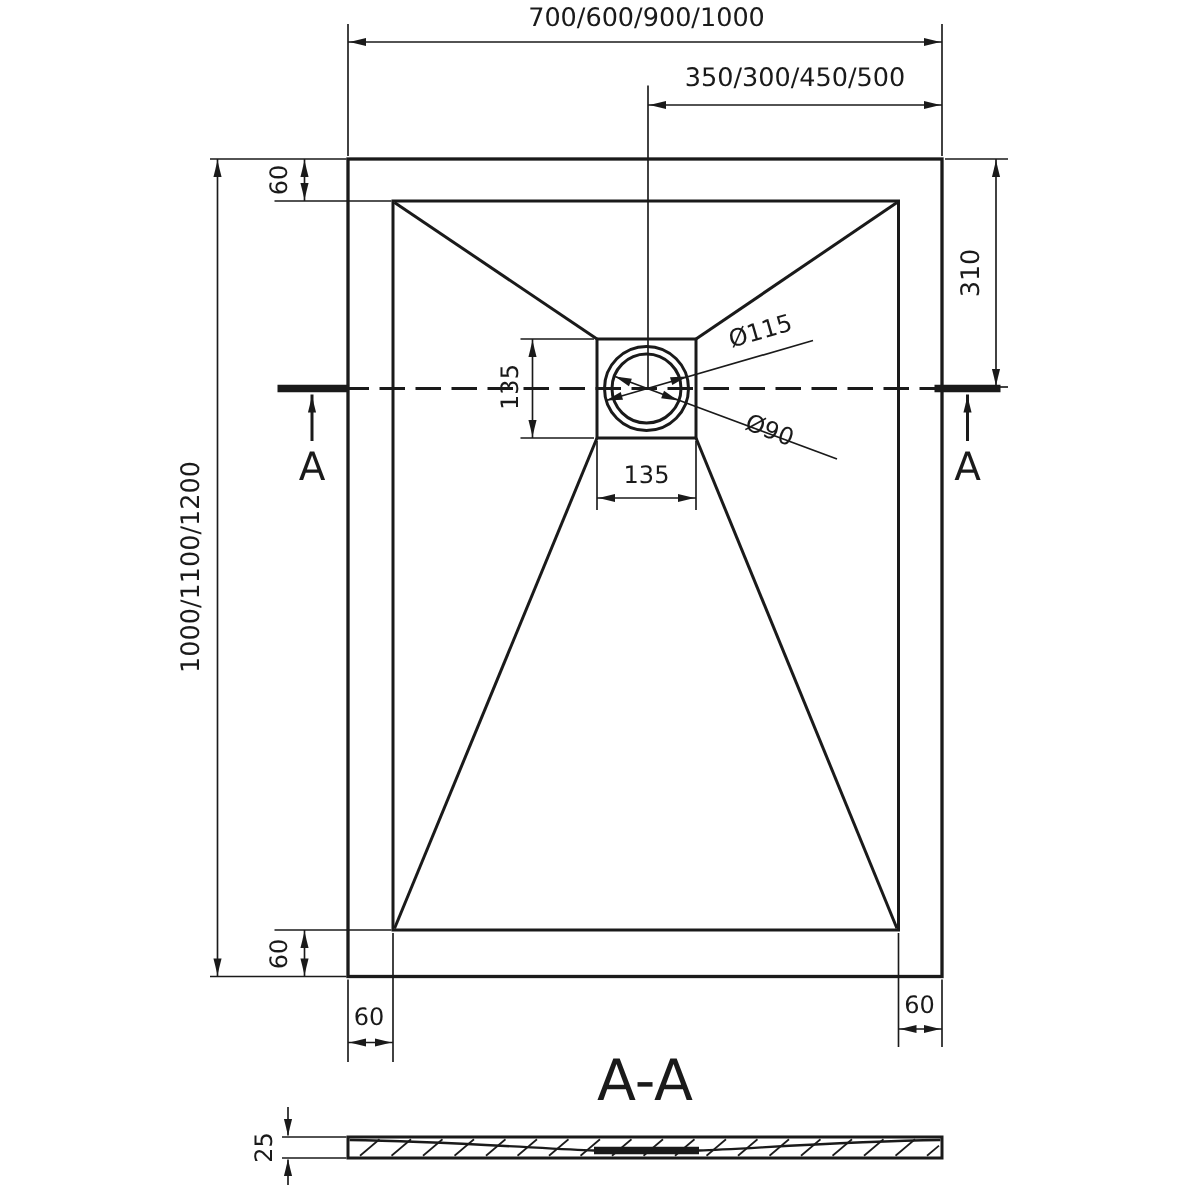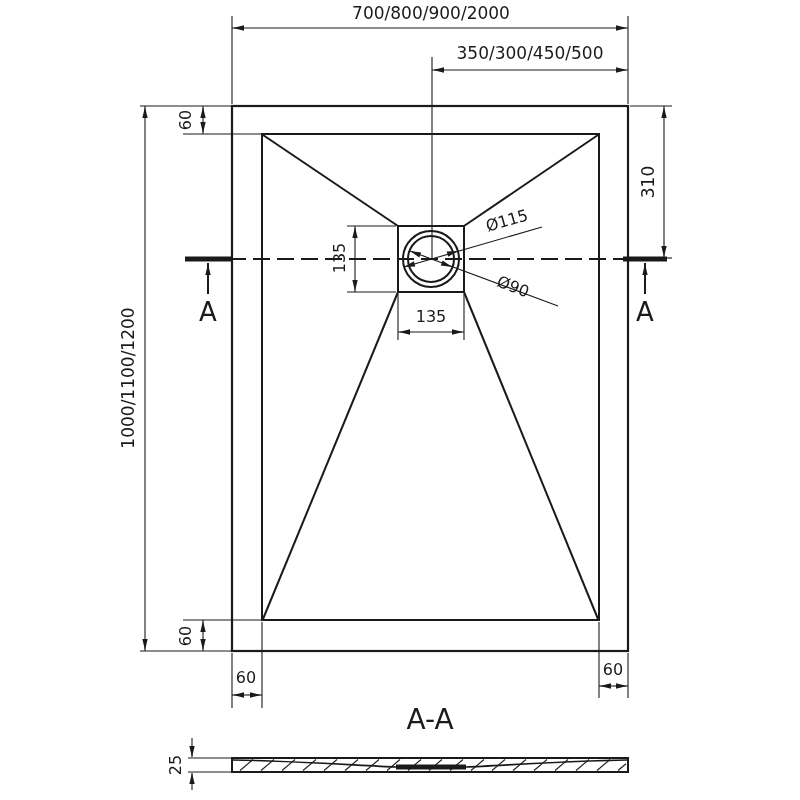--- a/index.html
+++ b/index.html
@@ -8,21 +8,21 @@
     font-family:"DejaVu Sans",sans-serif;color:#1a1a1a;overflow:hidden;
   }
   #stage svg{position:absolute;left:0;top:0;}
   .lbl{
     position:absolute;white-space:nowrap;font-size:17px;line-height:1;
     transform:translate(-50%,-50%);color:#1a1a1a;
   }
   .rot90{transform:translate(-50%,-50%) rotate(-90deg);}
   .s16{font-size:16px;}
   .big{font-size:26px;}
-  .title{font-size:28px;}
+  .title{font-size:38px;}
 </style>
 </head>
 <body>
 
 <div id="stage">
 
   <svg id="lines" width="800" height="800" viewBox="0 0 800 800">
     <g stroke="#1a1a1a" fill="none">
 
       <rect x="232" y="106" width="396" height="545" stroke-width="2.2"></rect>
@@ -132,21 +132,21 @@
         <polygon points="404,267 413.82965779461557,261.37258250697954 415.3180995160274,266.56339566504647" fill="#1a1a1a"></polygon>
         <polygon points="452,267 440.7630218447585,265.57861970654415 442.6982087723031,260.53728540345924" fill="#1a1a1a"></polygon>
         <polygon points="410,251 421.2369781552415,252.42138029345585 419.3017912276969,257.46271459654076" fill="#1a1a1a"></polygon>
         <polygon points="208,264 210.7,275 205.3,275" fill="#1a1a1a"></polygon>
         <polygon points="645,264 647.7,275 642.3,275" fill="#1a1a1a"></polygon>
         <polygon points="192,757 189.3,746 194.7,746" fill="#1a1a1a"></polygon>
         <polygon points="192,773 194.7,784 189.3,784" fill="#1a1a1a"></polygon>
       </g>
   </svg>
 
-  <span class="lbl" style="left:431px;top:13px;">700/800/900/2000</span>
+  <span class="lbl" style="left:431px;top:13px;">700/600/900/1000</span>
   <span class="lbl" style="left:530px;top:53px;">350/300/450/500</span>
   <span class="lbl rot90" style="left:128px;top:378px;">1000/1100/1200</span>
   <span class="lbl rot90" style="left:648px;top:182px;">310</span>
   <span class="lbl rot90 s16" style="left:186px;top:120px;">60</span>
   <span class="lbl rot90 s16" style="left:186px;top:636px;">60</span>
   <span class="lbl s16" style="left:246px;top:678px;">60</span>
   <span class="lbl s16" style="left:613px;top:670px;">60</span>
   <span class="lbl rot90 s16" style="left:340px;top:258px;">135</span>
   <span class="lbl s16" style="left:431px;top:317px;">135</span>
   <span class="lbl s16" style="left:507px;top:221px;transform:translate(-50%,-50%) rotate(-16deg);">Ø115</span>

